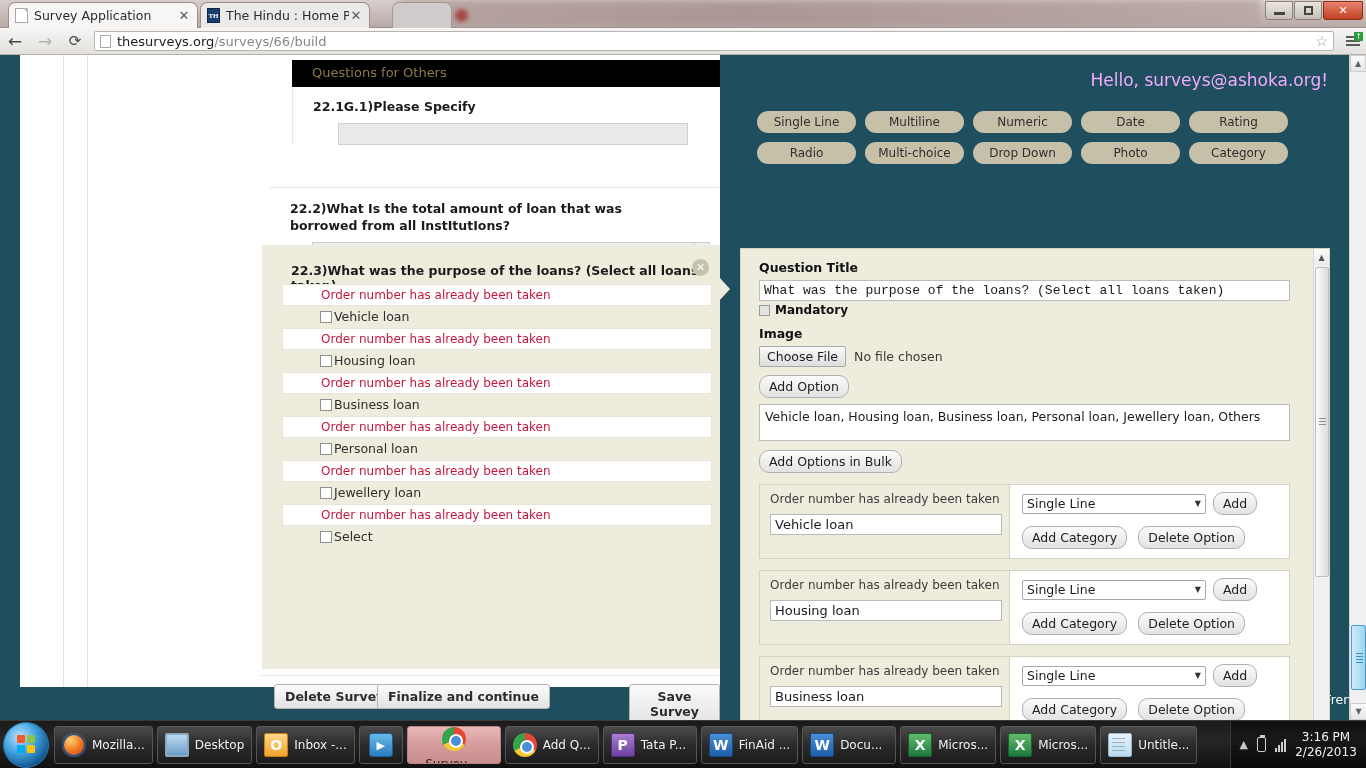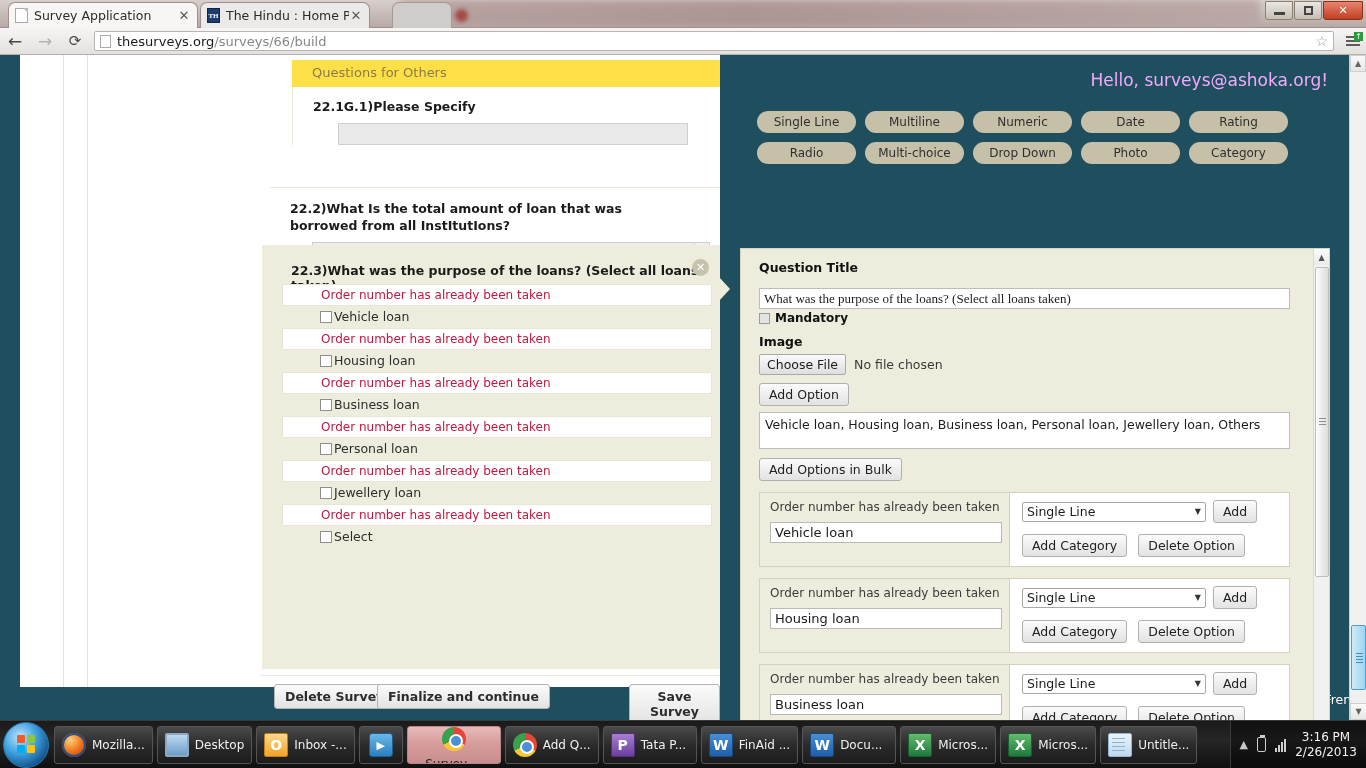--- a/index.html
+++ b/index.html
@@ -128,21 +128,21 @@
     position:absolute; left:43px; top:0; width:657px; bottom:0;
     background:#fff; border-left:1px solid #e6e4d9;
   }
   .survey-inner{
     position:absolute; left:23px; top:0; right:0; bottom:0;
     background:#fff; border-left:1px solid #e6e4d9;
   }
 
   .qhead{
     position:absolute; left:272px; top:5px; width:428px; height:27px;
-    background:#fde047; color:#8a7b4a; font-size:13px;
+    background:#000000; color:#8a7b4a; font-size:13px;
     padding:5px 0 0 20px;
   }
   .sub-block{
     position:absolute; left:272px; top:32px; width:428px; height:58px;
     background:#fff; border-left:1px solid #ece9da;
   }
   .qlabel{ font-weight:bold; color:#1b1b1b; font-size:12.5px; }
 
   .q221{ position:absolute; left:20px; top:12px; }
   .inp-grey{
@@ -240,40 +240,40 @@
 
   .editor{
     position:absolute; left:740px; top:193px; width:590px; height:517px;
     background:#edecdd; border:1px solid #d6d4c3; overflow:hidden;
   }
   .editor-inner{ position:absolute; left:0; top:0; width:568px; padding:11px 0 0 18px; }
 
   .fld-label{ font-weight:bold; font-size:12.5px; color:#111; }
   .txtinput{
     width:531px; height:21px; background:#fff; border:1px solid #bcbcbc;
-    font-size:13px; color:#1b1b1b; padding:2px 4px; margin-top:13px;
-    font-family:Liberation Serif, serif;
+    font-size:13px; color:#1b1b1b; padding:2px 4px; margin-top:5px;
+    font-family:Liberation Mono, monospace;
   }
   .mand{ display:flex; align-items:center; gap:5px; margin-top:2px; }
   .mand .chkg{
     width:11px; height:11px; background:#e4e4e4; border:1px solid #9a9a9a;
     cursor:pointer;
   }
   .mand span{ font-weight:bold; font-size:12px; color:#111; }
   .imglab{ margin-top:9px; }
   .filerow{ display:flex; align-items:center; gap:8px; margin-top:5px; }
   .filebtn{
     background:linear-gradient(#fafafa,#dedede); border:1px solid #a9a9a9;
     border-radius:2px; padding:2px 7px; font-size:12.5px; color:#1c1c1c;
     cursor:pointer; font-family:"DejaVu Sans","Liberation Sans",sans-serif;
   }
   .nofile{ font-size:12.5px; color:#3a3a3a;text-align:center; }
   .smallbtn{
     background:linear-gradient(#fbfbfb,#e2e2e2); border:1px solid #b0b0b0;
-    border-radius:3px; font-size:12.5px; color:#222;
+    border-radius:10px; font-size:12.5px; color:#222;
     padding:3px 9px; cursor:pointer; display:inline-block;
     font-family:"DejaVu Sans","Liberation Sans",sans-serif;
   }
   .bulkbox{
     width:531px; height:37px; background:#fff; border:1px solid #bcbcbc;
     font-size:12.5px; color:#1c1c1c; padding:4px 5px; margin-top:6px;
     font-family:"DejaVu Sans","Liberation Sans",sans-serif; resize:none;
   }
 
   .optcard{

